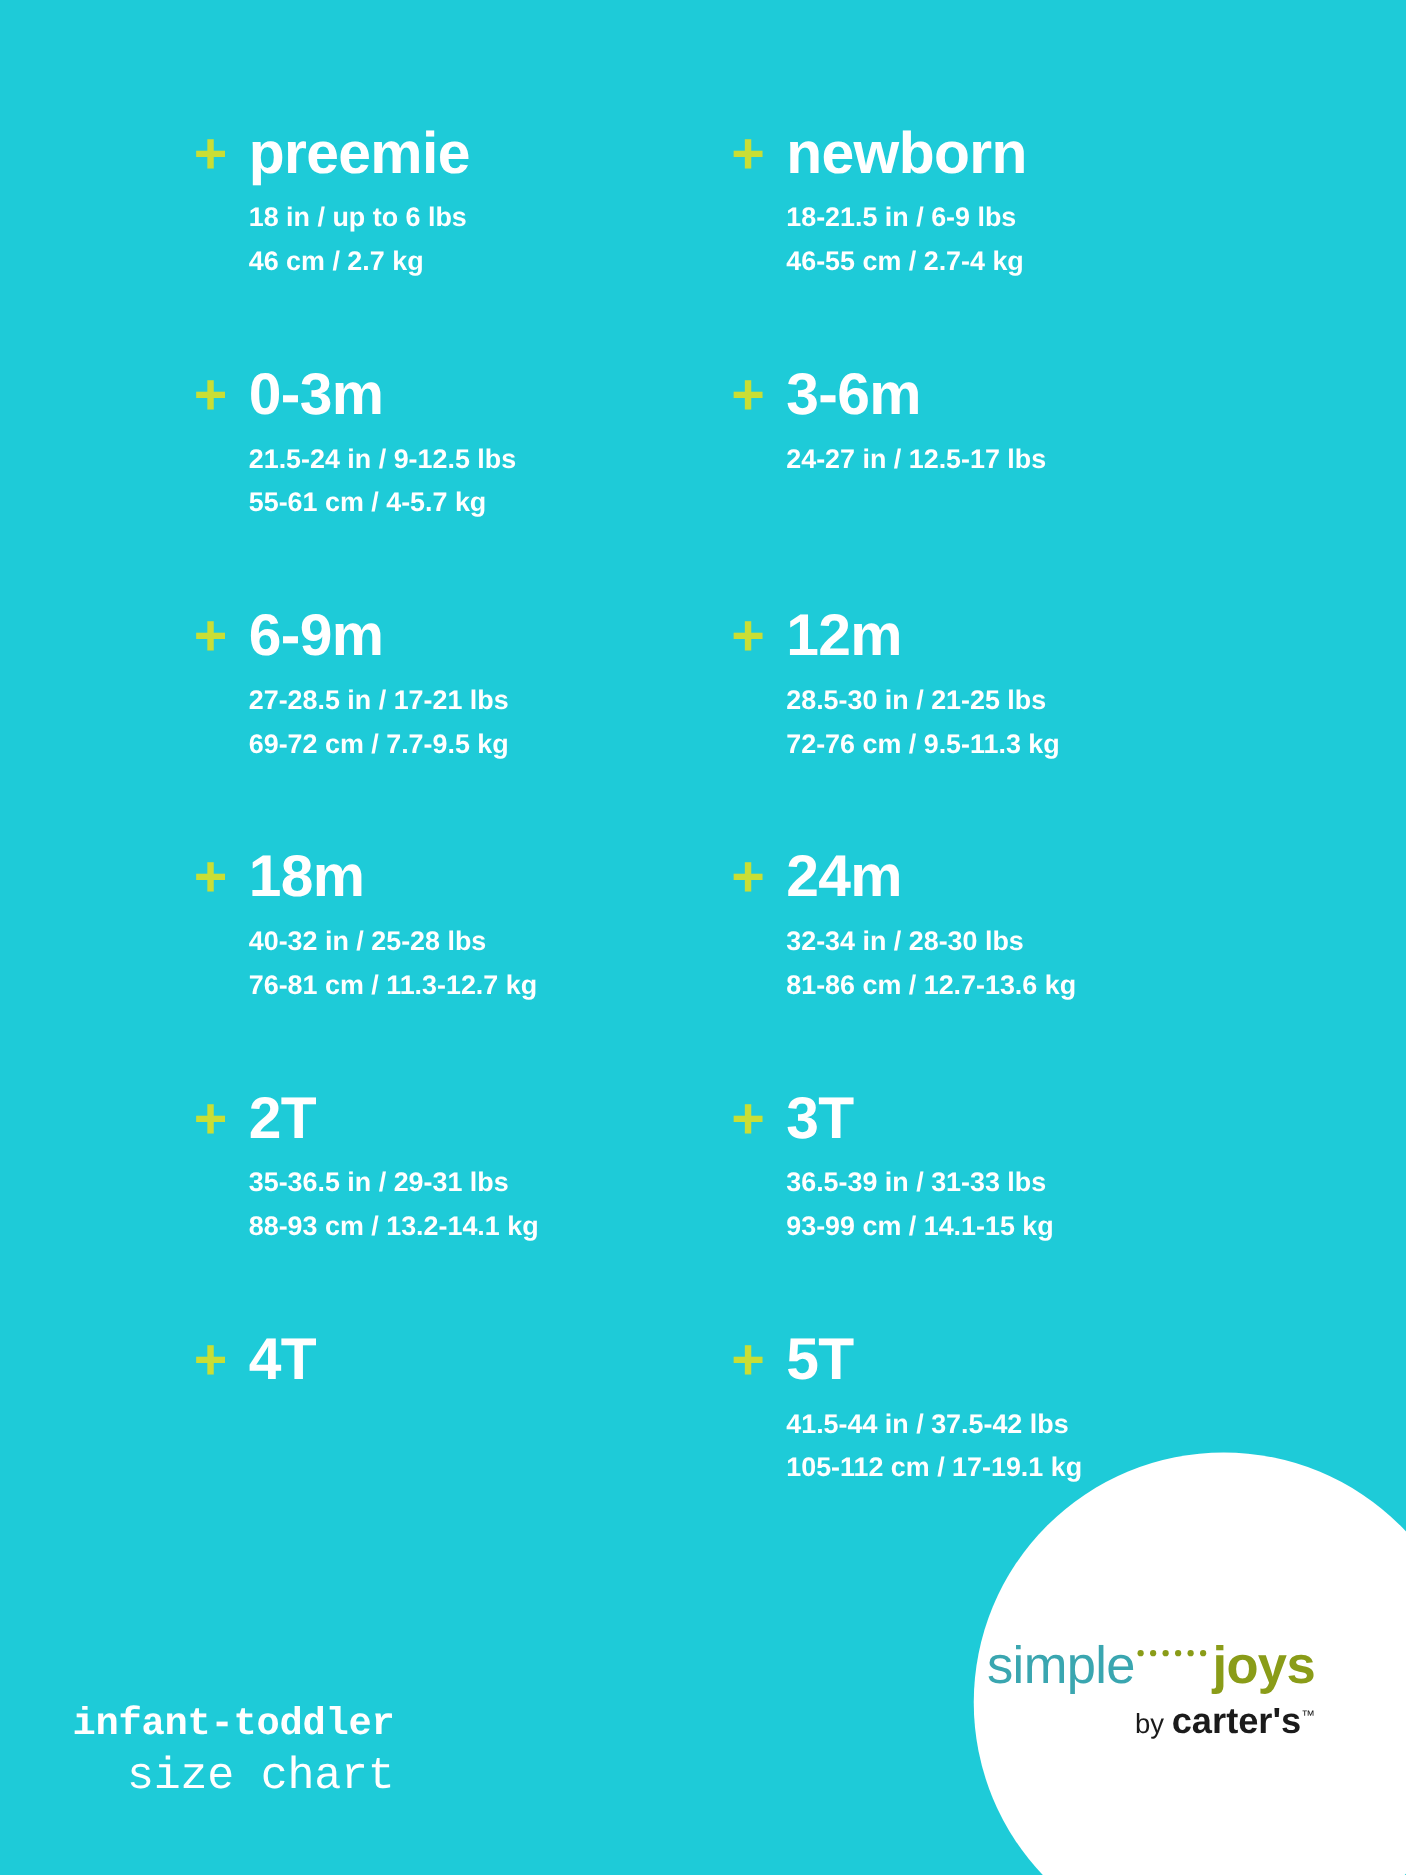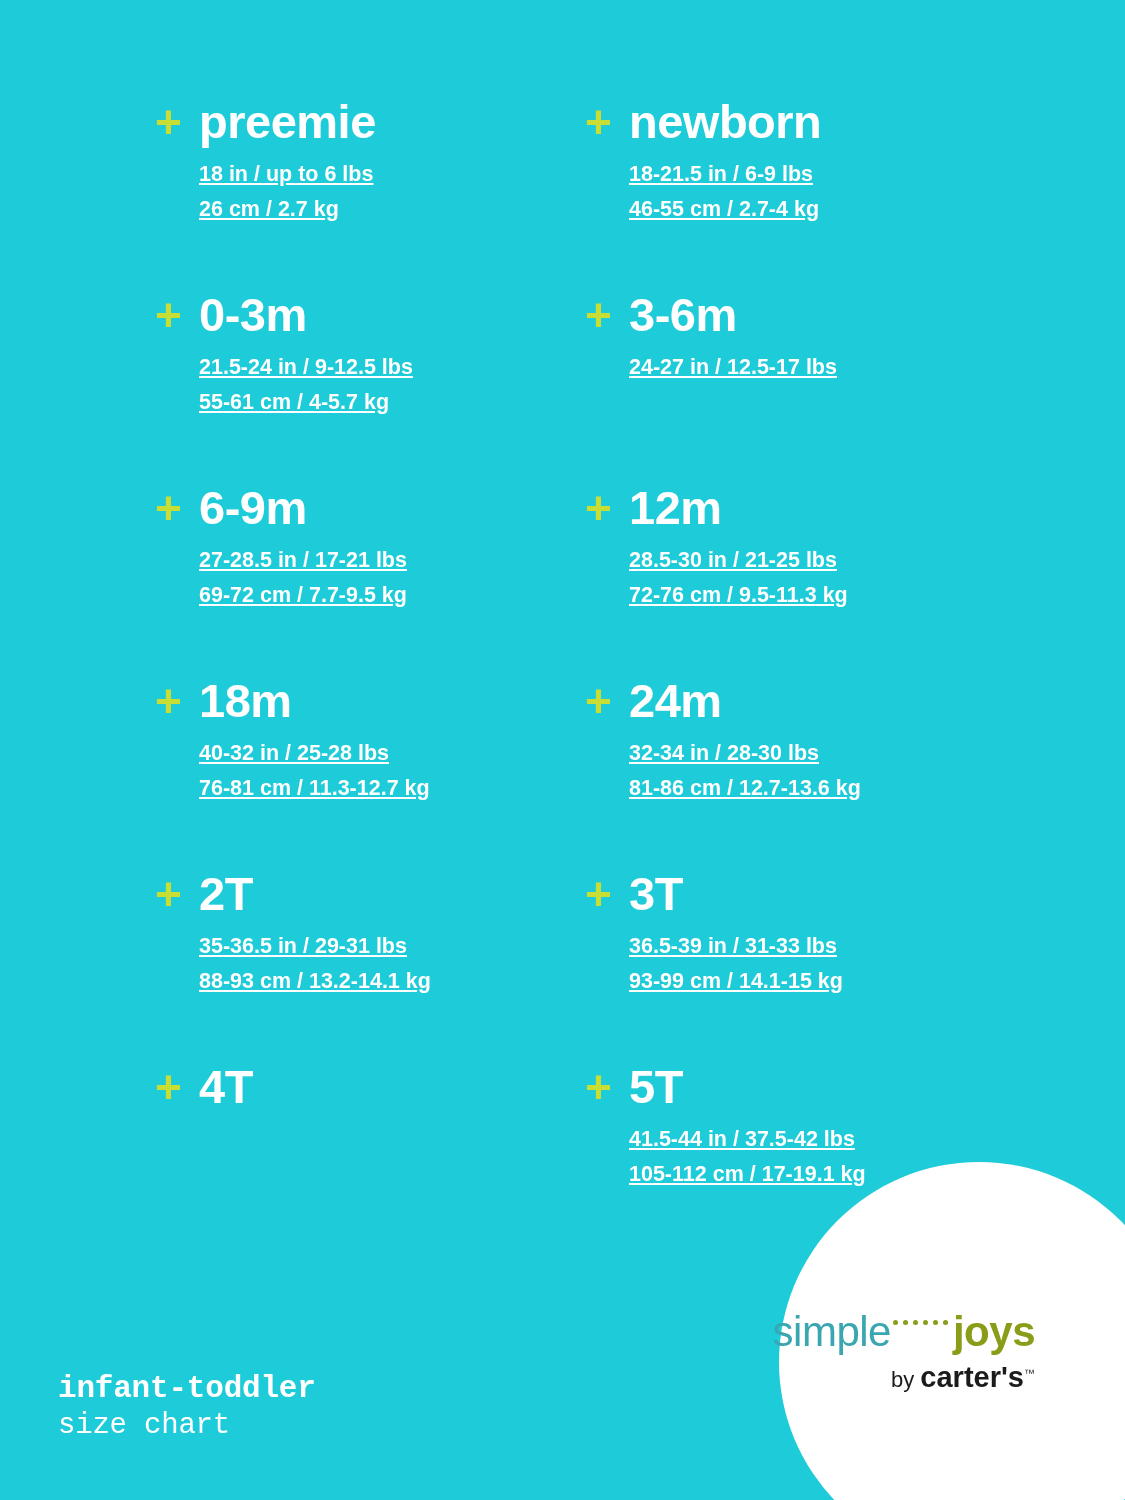--- a/index.html
+++ b/index.html
@@ -59,58 +59,58 @@
   .cell-lines {
     margin-left: 44px;
     margin-top: 12px;
   }
   .line {
     font-size: 21.5px;
     font-weight: bold;
     color: #ffffff;
     line-height: 1.62;
     white-space: nowrap;
-    text-decoration: underline;
   }
 
   
   .footer-title-wrap {
     position: absolute;
     left: 58px;
     bottom: 57px;
     font-family: Liberation Mono, monospace;
   }
   .footer-title {
     font-size: 31px;
     font-weight: bold;
     color: #ffffff;
     line-height: 1.22;
     letter-spacing: -0.2px;
   }
   .footer-sub {
-    font-size: 29px;
+    font-size: 36px;
     font-weight: normal;
     color: #ffffff;
     line-height: 1.22;
     letter-spacing: -0.2px;
+    text-align: right;
   }
 
   
   .logo-circle {
     position: absolute;
     right: -54px;
     bottom: -62px;
     width: 400px;
     height: 400px;
     background: #ffffff;
     border-radius: 50%;
   }
   .logo-inner {
     position: absolute;
-    right: 90px;
+    right: 73px;
     bottom: 108px;
     text-align: right;
     width: 300px;
   }
   .logo-line1 {
     font-size: 42px;
     line-height: 1;
     white-space: nowrap;
     letter-spacing: -0.5px;
   }
@@ -164,21 +164,21 @@
 
   <div class="grid">
 
     <div class="cell">
       <div class="cell-head">
         <span class="plus">+</span>
         <span class="size-name">preemie</span>
       </div>
       <div class="cell-lines">
         <div class="line">18 in / up to 6 lbs</div>
-        <div class="line">26 cm / 2.7 kg</div>
+        <div class="line">46 cm / 2.7 kg</div>
       </div>
     </div>
 
     <div class="cell">
       <div class="cell-head">
         <span class="plus">+</span>
         <span class="size-name">newborn</span>
       </div>
       <div class="cell-lines">
         <div class="line">18-21.5 in / 6-9 lbs</div>

